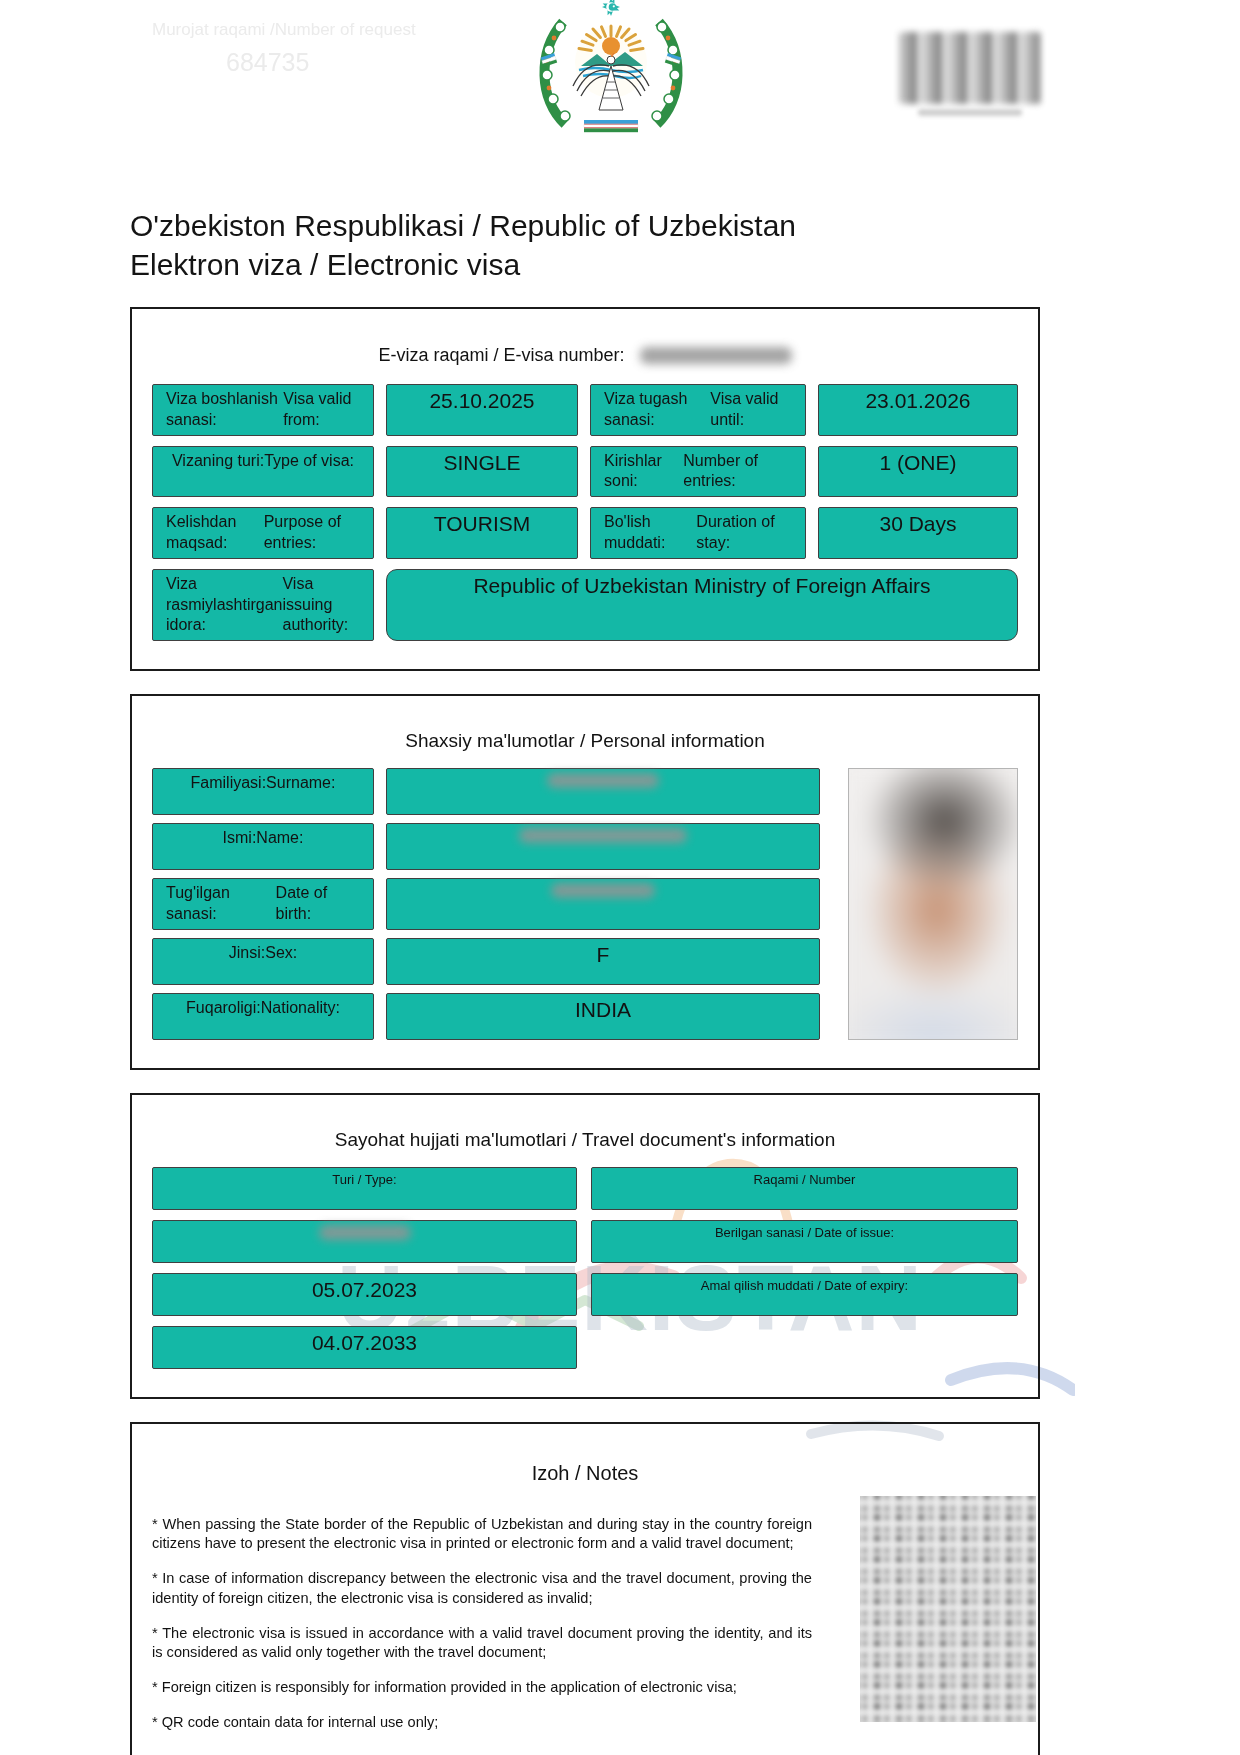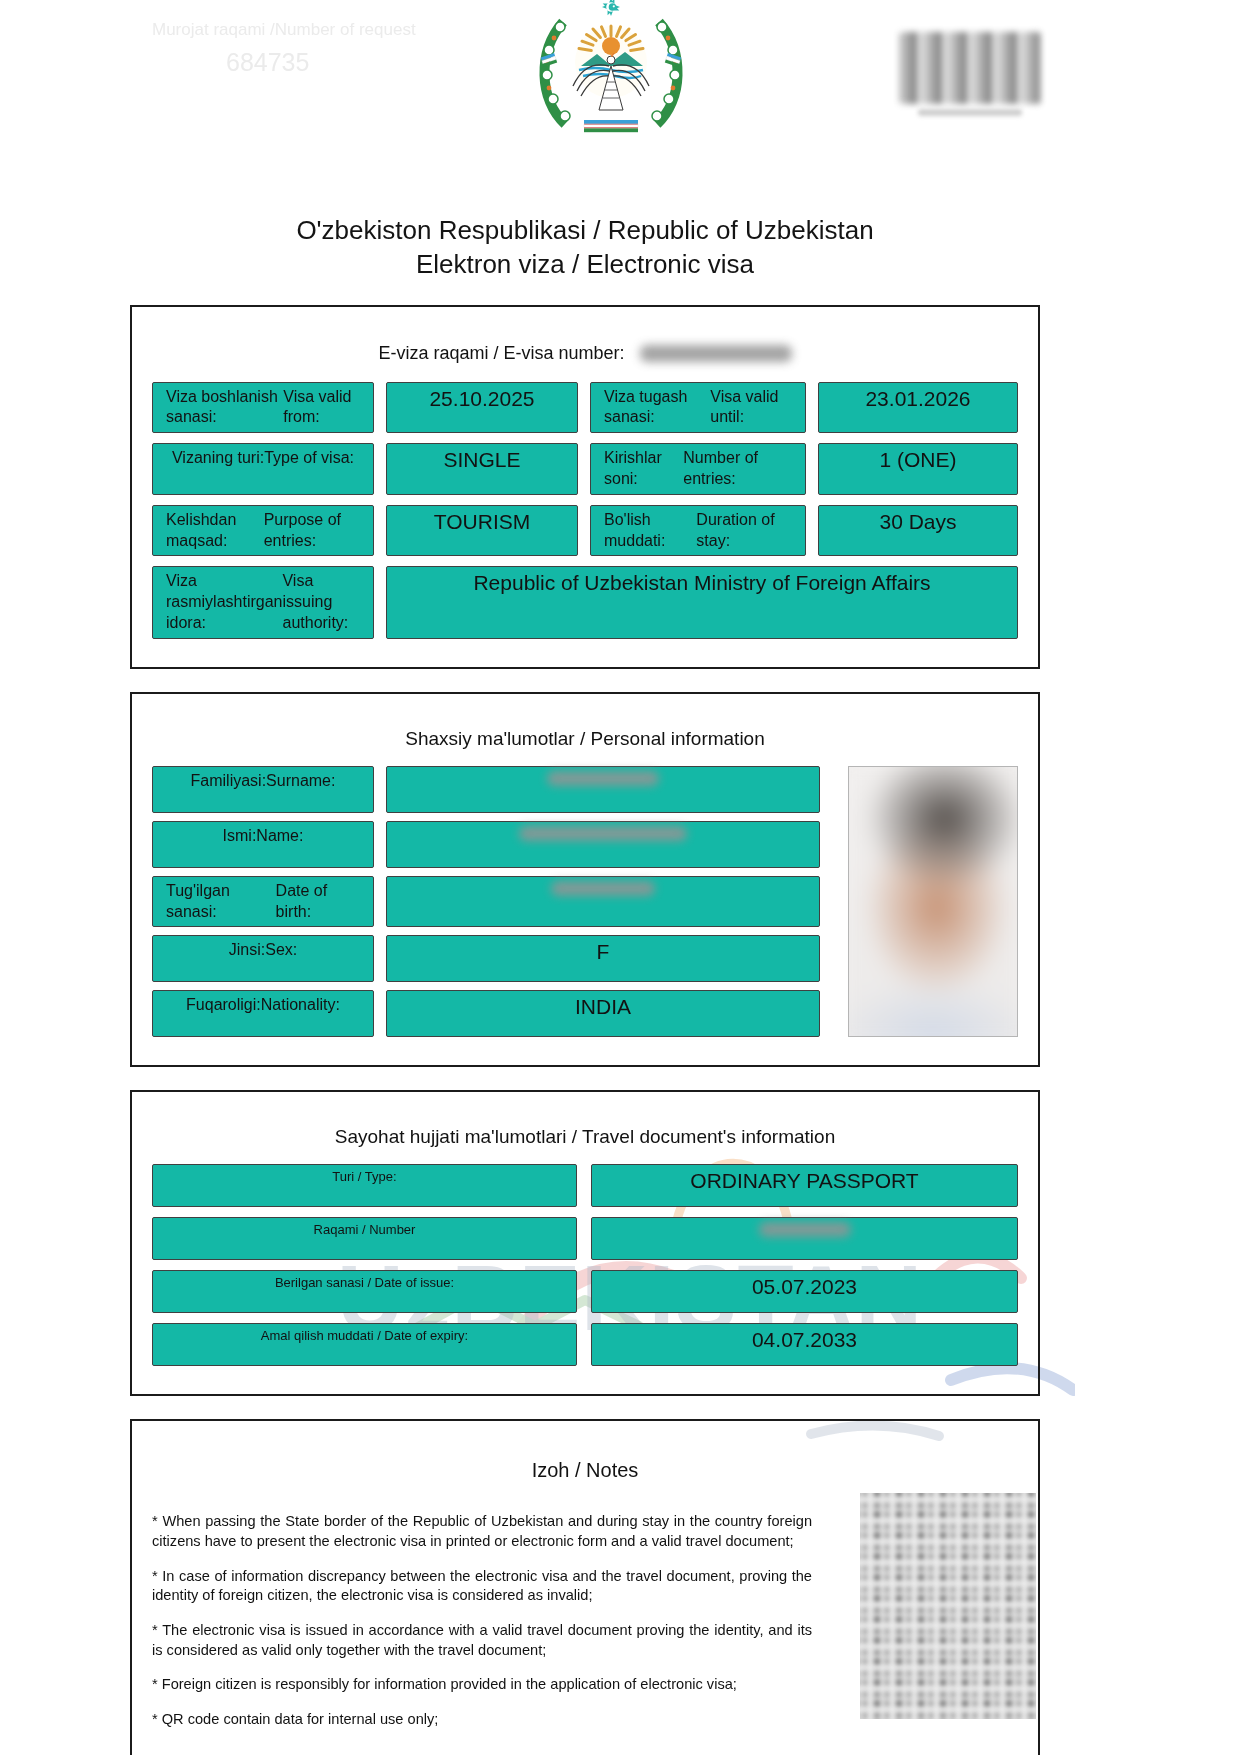--- a/index.html
+++ b/index.html
@@ -16,33 +16,33 @@
   .emblem { position:absolute; left:calc(50% - 50px); top:-4px; width:152px; height:140px; }
   .barcode-wrap { position:absolute; right:0; top:32px; width:140px; }
   .barcode {
     height:72px; border-radius:3px;
     background:repeating-linear-gradient(90deg,#3a3a3a 0 2px,#fdfdfd 2px 5px,#4a4a4a 5px 9px,#ffffff 9px 11px,#303030 11px 16px,#fafafa 16px 19px,#555 19px 21px,#fff 21px 25px);
     filter:blur(3px); opacity:.72;
   }
   .barcode-caption { margin:5px auto 0; width:104px; height:7px; background:#cfcfcf; border-radius:3px; filter:blur(2px); }
 
   
-  .title { text-align:center; font-size:26px; line-height:1.3; margin-top:8px; color:#141414; }
+  .title { font-size:30px; line-height:1.3; color:#141414; }
 
   
   .panel { border:2px solid #1b1b1b; padding:28px 20px; margin-top:23px; position:relative; }
   .panel-title { text-align:center; font-size:19px; margin:6px 0 16px; }
   .cell {
     border:1px solid #404040; border-radius:2px; background:#14b8a6;
     padding:4px 13px; box-sizing:border-box; min-height:47px;
     display:flex; flex-direction:row; justify-content:center;
   }
   .label-line { font-size:16px; line-height:1.3; }
   .value { font-size:21px; font-weight:normal; }
-  .value-center { text-align:left; }
+  .value-center { text-align:left;border-radius:11px; }
   .blob { background:#949494; filter:blur(5px); border-radius:7px; display:inline-block; opacity:.85; }
 
   
   .evisa-row { display:flex; justify-content:center; align-items:center; gap:15px; font-size:18px; margin:8px 0 18px; }
   .blob-evisa { width:152px; height:17px; }
   .visa-grid { display:grid; grid-template-columns:222px 192px 216px 1fr; gap:10px 12px; }
   .span3 { grid-column:2 / 5; }
 
   
   .personal-flex { display:flex; align-items:stretch; }
@@ -307,21 +307,20 @@
       </div>
     </div>
   </div>
 
   <div class="panel">
     <div class="panel-title">Sayohat hujjati ma'lumotlari / Travel document's information</div>
     <div class="travel-grid">
       <div class="cell">
         <span class="label-single">Turi / Type:</span>
       </div>
-      <div class="cell value">ORDINARY PASSPORT</div>
 
       <div class="cell">
         <span class="label-single">Raqami / Number</span>
       </div>
       <div class="cell">
           <span class="blob blob-passport"></span>
         </div>
 
       <div class="cell">
         <span class="label-single">Berilgan sanasi / Date of issue:</span>

